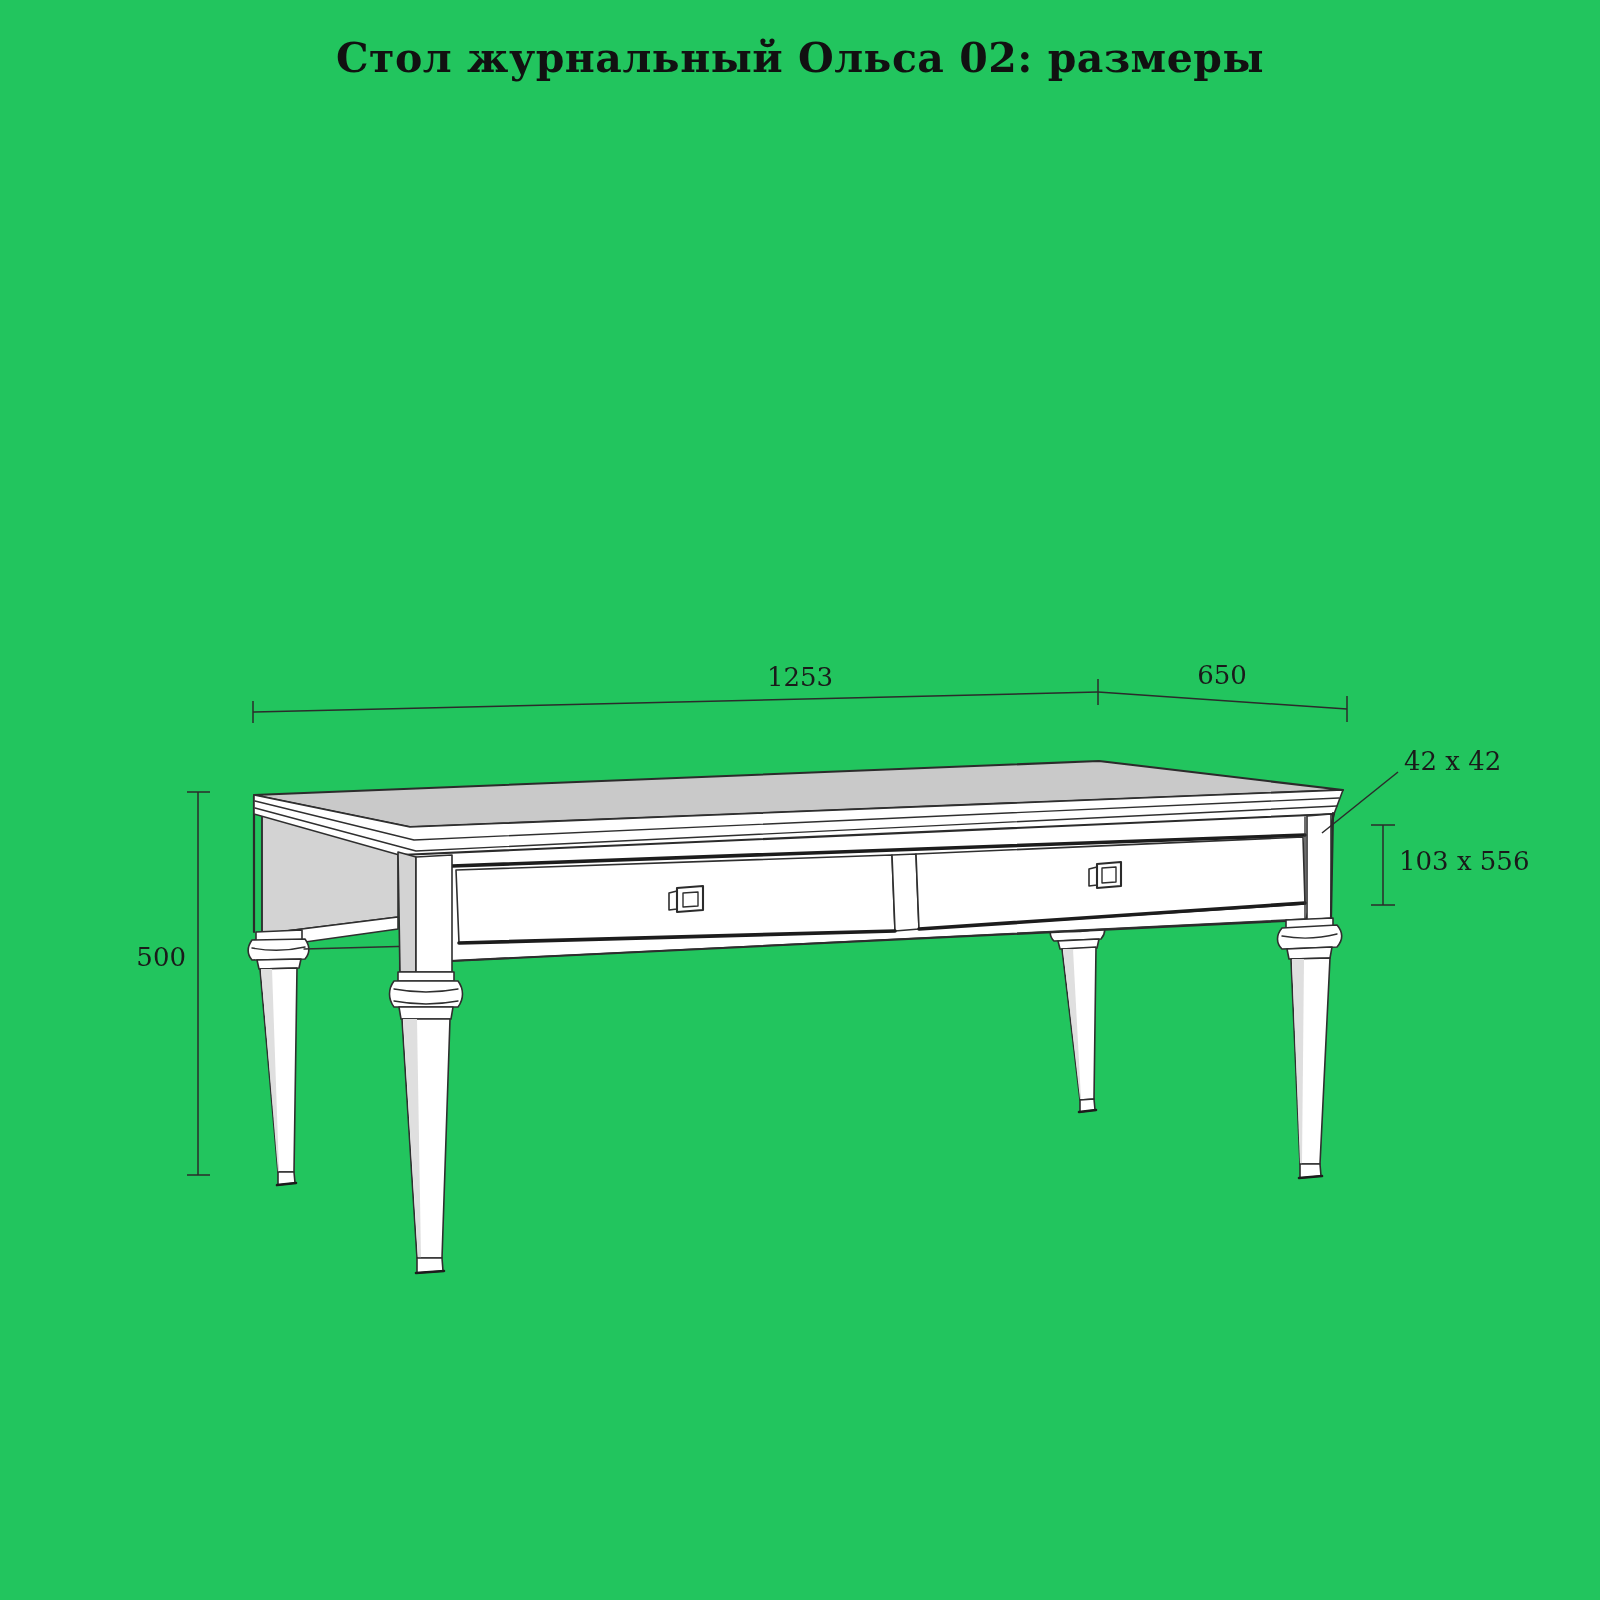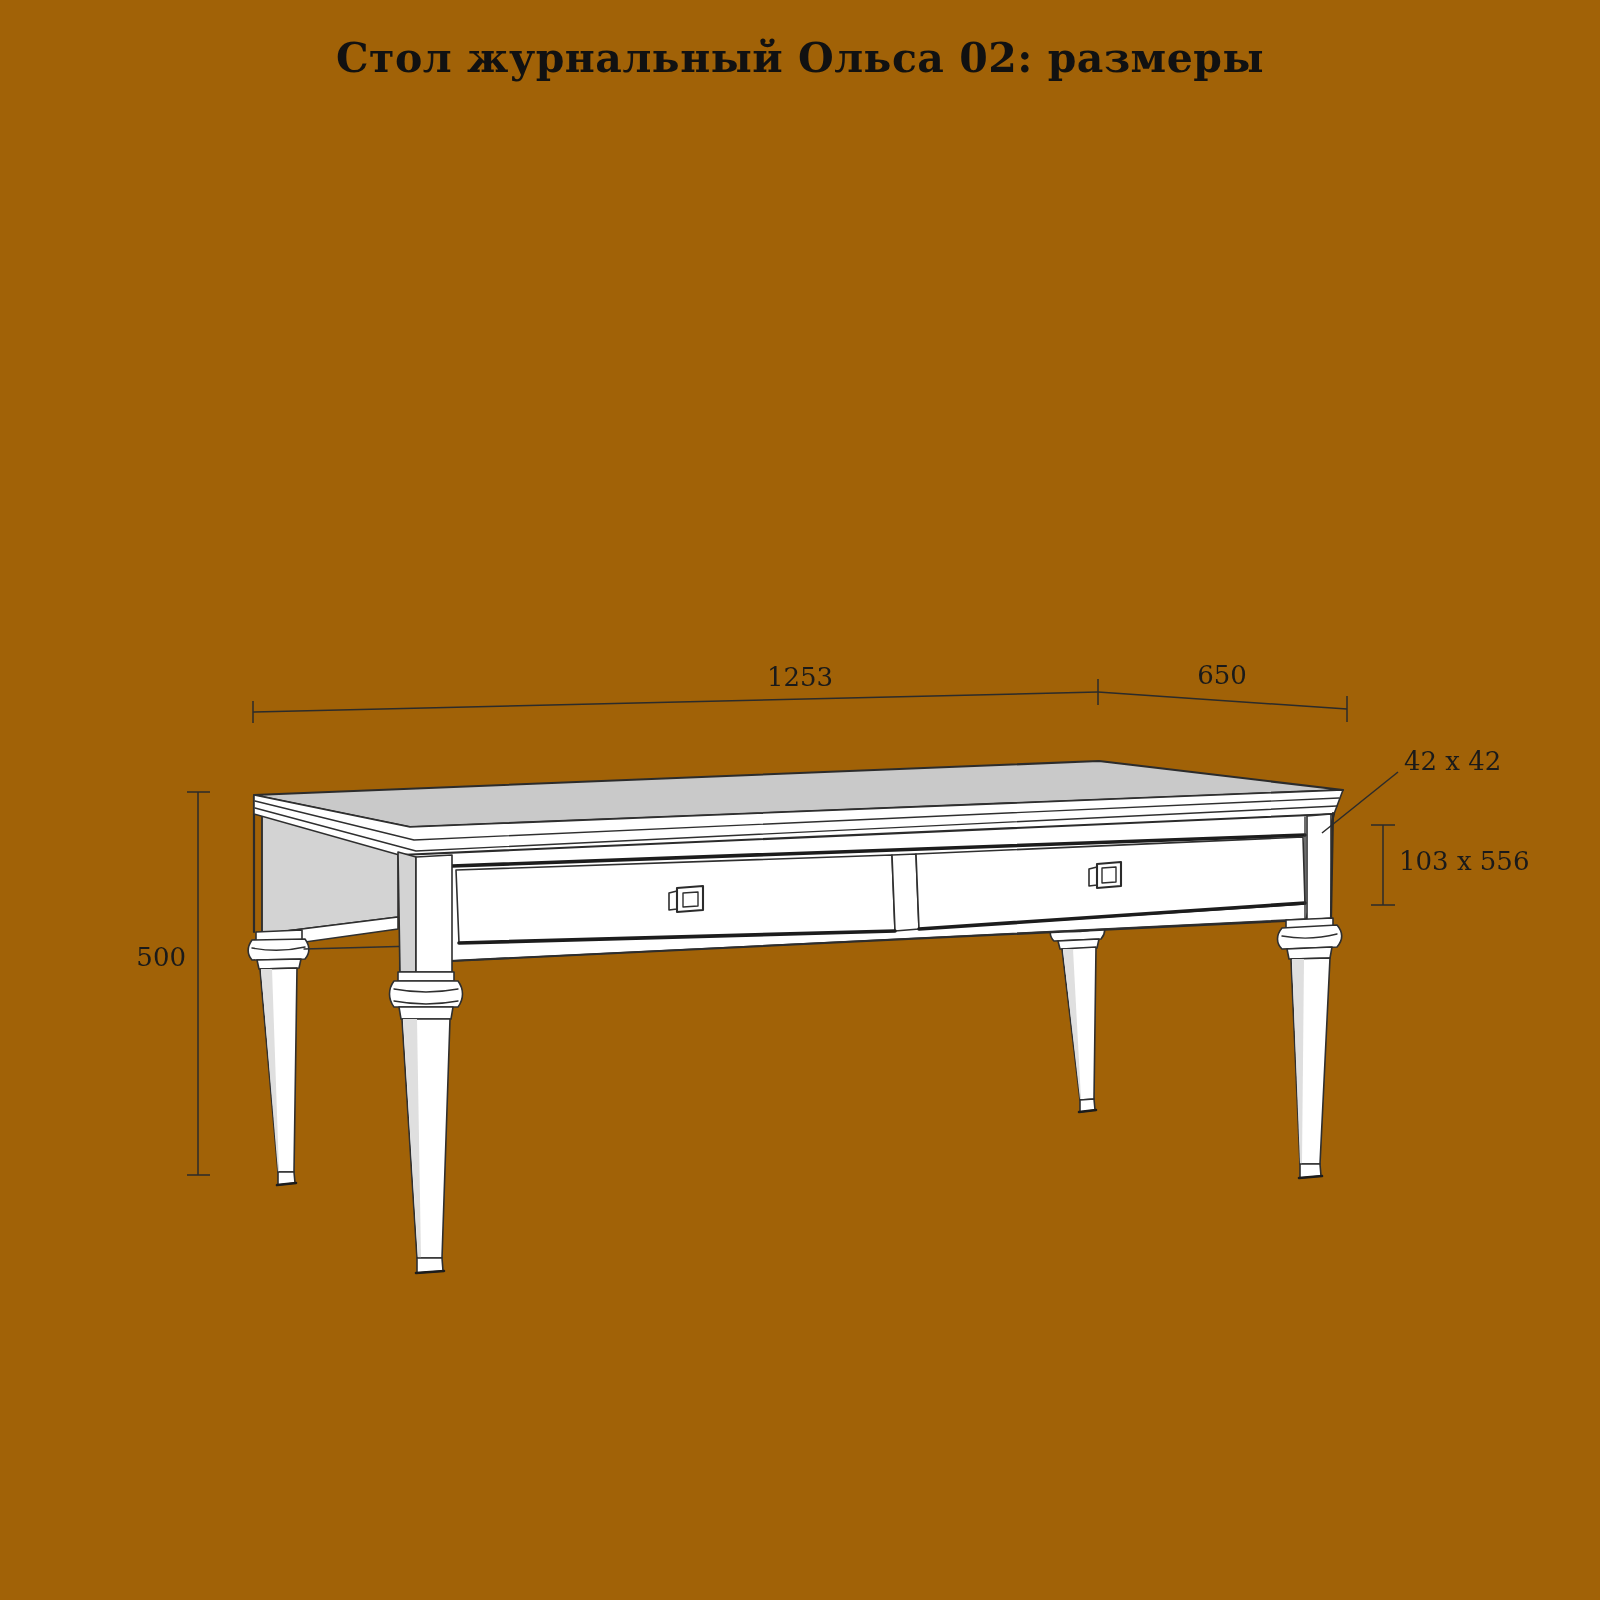--- a/index.html
+++ b/index.html
@@ -1,16 +1,16 @@
 <!DOCTYPE html>
 <html><head>
 <meta charset="utf-8">
 <style>
   html,body{margin:0;padding:0;background:#fff;}
-  .page{position:relative;width:1600px;height:1600px;background:#a16207;overflow:hidden;
+  .page{position:relative;width:1600px;height:1600px;background:#22c55e;overflow:hidden;
         font-family:"DejaVu Serif", serif;}
   .title{position:absolute;top:36px;left:0;width:100%;text-align:center;
          font-size:41px;font-weight:bold;color:#111;letter-spacing:.5px;line-height:1.1;}
   svg{position:absolute;left:0;top:0;}
   
   .ln   {fill:none;stroke:#2f2f2f;stroke-width:1.4;stroke-linecap:round;stroke-linejoin:round;}
   .ln2  {fill:none;stroke:#2b2b2b;stroke-width:2.2;stroke-linecap:round;stroke-linejoin:round;}
   .thick{fill:none;stroke:#1c1c1c;stroke-width:3.6;stroke-linecap:round;}
   .foot {fill:none;stroke:#1c1c1c;stroke-width:2.6;stroke-linecap:round;}
   .shape{stroke:#2f2f2f;stroke-width:1.6;stroke-linejoin:round;}

